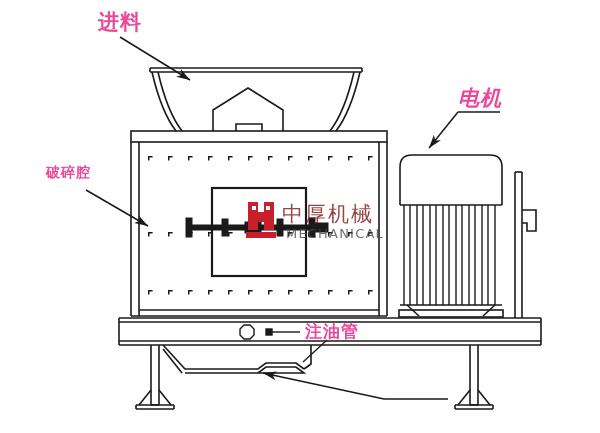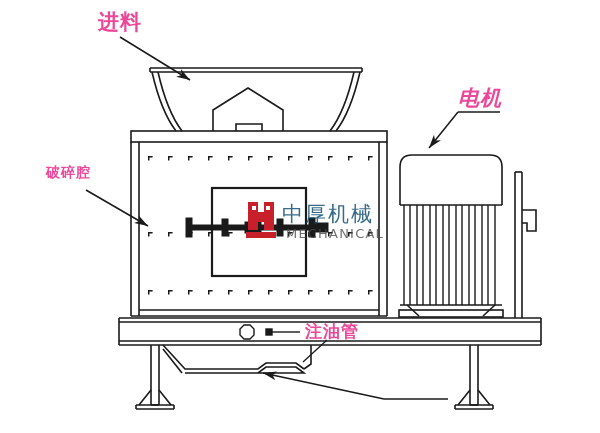--- a/index.html
+++ b/index.html
@@ -9,21 +9,21 @@
   .lbl{position:absolute;white-space:nowrap;color:#ec4899;
        font-family:"DejaVu Sans","Liberation Sans",sans-serif;
        font-weight:600;letter-spacing:1px;}
   .lbl-feed{left:98px;top:8px;font-size:21px;}
   .lbl-chamber{left:46px;top:156px;font-size:14px;margin-top:8px;}
   .lbl-motor{left:458px;top:84px;font-size:21px;font-style:italic;}
   .lbl-oil{left:305px;top:320px;font-size:17px;}
   .lbl-out{left:326px;top:379px;font-size:21px;}
   .wm{position:absolute;left:238px;top:200px;width:160px;height:44px;
       pointer-events:none;}
-  .wm-cn{position:absolute;left:44px;top:0px;font-size:21px;color:#0c4a6e;
+  .wm-cn{position:absolute;left:44px;top:0px;font-size:21px;color:#7f1d1d;
          font-family:"DejaVu Serif","Liberation Serif",serif;
          letter-spacing:2px;opacity:.82;white-space:nowrap;}
   .wm-en{position:absolute;left:48px;top:26px;font-size:13px;color:#4a4a4a;
          letter-spacing:1.2px;opacity:.8;white-space:nowrap;
          font-family:"DejaVu Sans","Liberation Sans",sans-serif;}
   svg{position:absolute;left:0;top:0;}
 </style>
 </head>
 <body>
 

